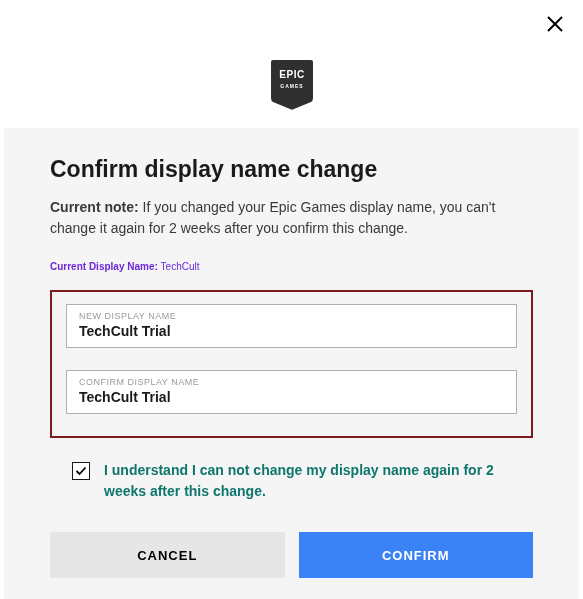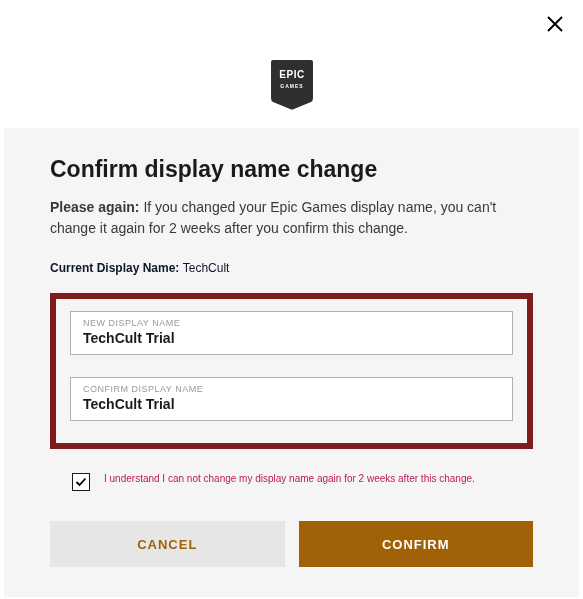--- a/index.html
+++ b/index.html
@@ -53,33 +53,33 @@
     .note {
       font-size: 14px;
       color: #3a3a3a;
       line-height: 1.5;
       margin-bottom: 22px;
     }
     .note-bold {
       font-weight: 700;
     }
     .current-name-row {
-      font-size: 12px;
-      color: #0f172a;
+      font-size: 10px;
+      color: #6d28d9;
       margin-bottom: 18px;
       margin-top: 22px;
     }
     .current-name-label {
       font-weight: 700;
     }
     .current-name-value {
       font-weight: 400;
     }
     .highlight-box {
-      border: 6px solid #7f1d1d;
+      border: 2px solid #7f1d1d;
       padding: 12px 14px 14px 14px;
       margin-bottom: 22px;
     }
     .input-group {
       background: #ffffff;
       border: 1px solid #b0b0b0;
       padding: 6px 12px 8px 12px;
       margin-bottom: 22px;
     }
     .input-group:last-child {
@@ -114,47 +114,48 @@
       justify-content: center;
       flex-shrink: 0;
       margin-top: 2px;
       cursor: pointer;
     }
     .checkbox svg {
       width: 12px;
       height: 12px;
     }
     .checkbox-label {
-      font-size: 10px;
-      color: #be185d;
+      font-size: 14px;
+      color: #0f766e;
       line-height: 1.5;
+      font-weight: bold;
     }
     .button-row {
       display: flex;
       gap: 14px;
       padding: 0 0px;
     }
     .btn {
       flex: 1;
       height: 46px;
       border: none;
       font-size: 13px;
       font-weight: 700;
       letter-spacing: 1px;
       cursor: pointer;
       display: flex;
       align-items: center;
       justify-content: center;
     }
     .btn-cancel {
       background: #e6e6e6;
-      color: #a16207;
+      color: #000000;
     }
     .btn-confirm {
-      background: #a16207;
+      background: #3b82f6;
       color: #ffffff;
     }
   </style>
 </head>
 <body>
 
 <div class="close-btn">
   <svg viewBox="0 0 16 16">
     <line x1="1" y1="1" x2="15" y2="15" stroke="#000" stroke-width="2"></line>
     <line x1="15" y1="1" x2="1" y2="15" stroke="#000" stroke-width="2"></line>
@@ -166,21 +167,21 @@
     <path d="M 3 2 L 41 2 Q 43 2 43 4 L 43 40 Q 43 43 41 44 L 24 51 Q 22 52 20 51 L 3 44 Q 1 43 1 40 L 1 4 Q 1 2 3 2 Z" fill="#2f2f2f"></path>
     <text x="22" y="20" font-family="Arial" font-size="10" font-weight="900" fill="#ffffff" text-anchor="middle" letter-spacing="0.5">EPIC</text>
     <text x="22" y="30" font-family="Arial" font-size="5" font-weight="700" fill="#ffffff" text-anchor="middle" letter-spacing="1">GAMES</text>
   </svg>
 </div>
 
 <div class="content">
   <h1 class="title">Confirm display name change</h1>
 
   <p class="note">
-    <span class="note-bold">Please again:</span><span> If you changed your Epic Games display name, you can't change it again for 2 weeks after you confirm this change.</span>
+    <span class="note-bold">Current note:</span><span> If you changed your Epic Games display name, you can't change it again for 2 weeks after you confirm this change.</span>
   </p>
 
   <p class="current-name-row">
     <span class="current-name-label">Current Display Name: </span><span class="current-name-value">TechCult</span>
   </p>
 
   <div class="highlight-box">
     <div class="input-group">
       <div class="input-label">NEW DISPLAY NAME</div>
       <div class="input-value">TechCult Trial</div>

